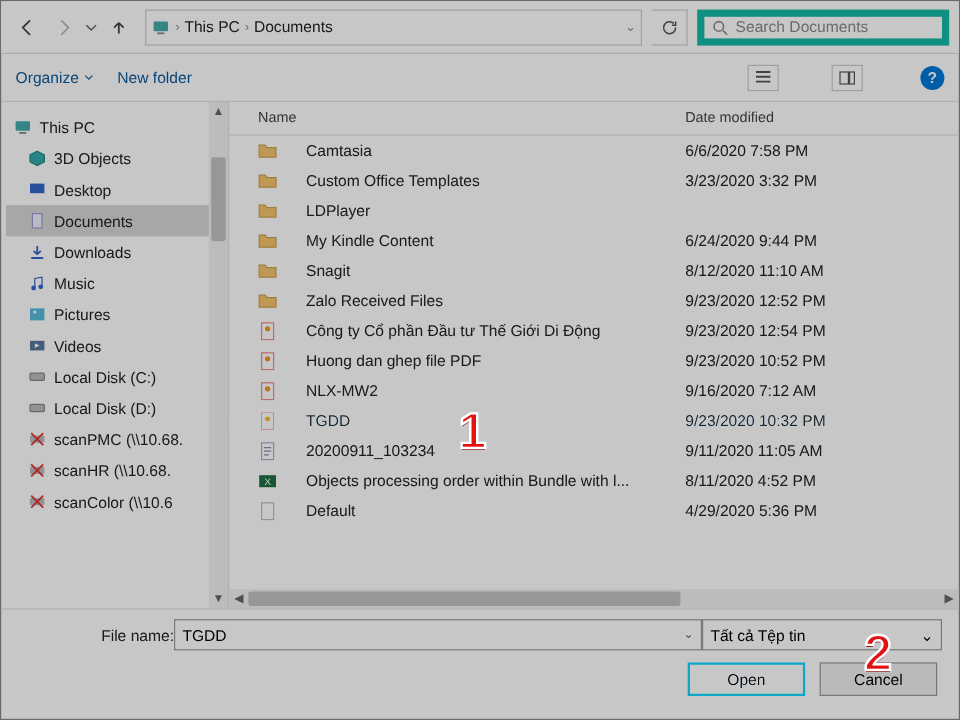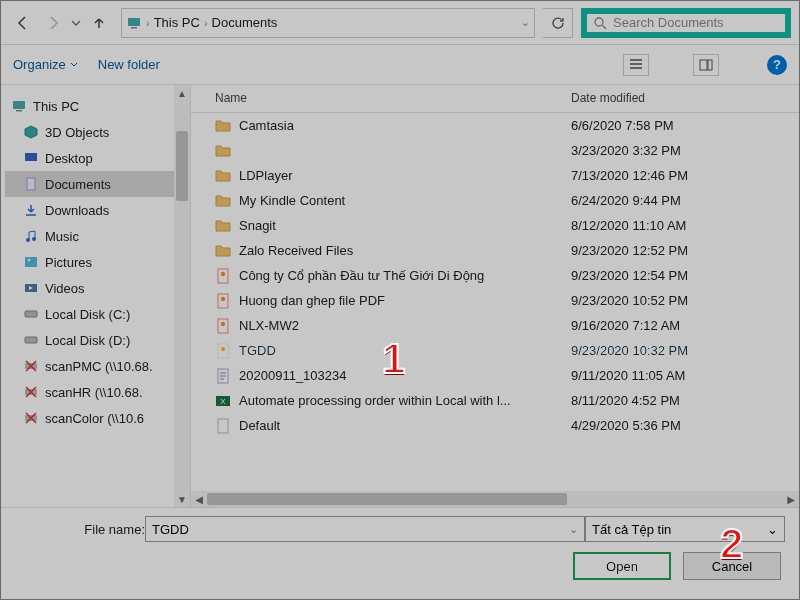--- a/index.html
+++ b/index.html
@@ -55,21 +55,21 @@
   .vscroll .track{flex:1;position:relative}
   .vscroll .thumb{position:absolute;left:2px;right:2px;top:0;height:70px;background:#c2c2c2;border-radius:2px}
   
   .listwrap { flex:1; display:flex; flex-direction:column; position:relative; overflow:hidden;}
   .cols { display:flex; height:28px; border-bottom:1px solid #e2e2e2; font-size:12px; color:#444;}
   .col-name{ width:370px; padding:6px 10px 0 24px;}
   .col-date{ width:180px; padding:6px 10px 0;}
   .col-x{ flex:1; padding:6px 4px 0;}
   .rows{ flex:1; overflow:hidden;}
   .row{ display:flex; height:25px; align-items:center; font-size:13px; color:#222;}
-  .row .rn{ width:370px; padding:0 10px 0 24px; display:flex; align-items:center; gap:8px;
+  .row .rn{ width:370px; padding:0 10px 0 24px; display:flex; align-items:center; gap:24px;
             white-space:nowrap; overflow:hidden; text-overflow:ellipsis;}
   .row .rd{ width:180px; padding:0 10px;}
   .row .rx{ flex:1; padding:0 4px;}
   .row.sel .rn, .row.sel .rd, .row.sel .rx { background:#cde8ff; }
   .fico{ width:16px; height:16px; flex:none;}
   .hscroll{height:16px;background:#f1f1f1;display:flex;}
   .hscroll .arr{width:16px;display:flex;align-items:center;justify-content:center;color:#666;font-size:10px}
   .hscroll .track{flex:1;position:relative}
   .hscroll .thumb{position:absolute;top:2px;bottom:2px;left:0;width:360px;background:#c2c2c2;border-radius:2px}
   
@@ -78,21 +78,21 @@
   .frow1{ display:flex; align-items:center; gap:0;}
   .frow1 label{ width:130px; text-align:right; color:#222;}
   .fname{ flex:1; height:26px; border:1px solid #9a9a9a; padding:0 6px; display:flex;
           align-items:center; justify-content:space-between; background:#fff;}
   .fname .dd{ color:#666; font-size:10px;}
   .ftype{ width:200px; height:26px; border:1px solid #9a9a9a; padding:0 6px; display:flex;
           align-items:center; justify-content:space-between; background:#fff;}
   .frow2{ display:flex; justify-content:flex-end; gap:12px; padding-right:4px;}
   .btn{ width:98px; height:28px; border:1px solid #9a9a9a; background:#efefef;
         display:flex; align-items:center; justify-content:center;}
-  .btn.primary{ border:2px solid #15803d; background:#e8f0ff; }
+  .btn.primary{ border:2px solid #0ea5e9; background:#e8f0ff; }
   
   .anno { position:absolute; font-family:Arial,sans-serif; font-size:42px; font-weight:900;
           color:#e21212; -webkit-text-stroke:2px #fff; text-shadow:0 2px 0 #800;}
   .a1{ left:382px; top:335px; }
   .a2{ left:720px; top:520px; }
   
   .pop { filter: brightness(1.28); }
   
   svg{display:block}
 </style>
@@ -321,34 +321,34 @@
             <div class="rd">6/6/2020 7:58 PM</div>
             <div class="rx"></div>
           </div>
           <div class="row">
             <div class="rn">
               <span class="fico">
                 <svg width="16" height="16" viewBox="0 0 16 16">
                   <path d="M1 3h5l1.5 2H15v8H1z" fill="#f5c36a" stroke="#caa24f"></path>
                 </svg>
               </span>
+              <span>Custom Office Templates</span>
             </div>
             <div class="rd">3/23/2020 3:32 PM</div>
             <div class="rx"></div>
           </div>
           <div class="row">
             <div class="rn">
               <span class="fico">
                 <svg width="16" height="16" viewBox="0 0 16 16">
                   <path d="M1 3h5l1.5 2H15v8H1z" fill="#f5c36a" stroke="#caa24f"></path>
                 </svg>
               </span>
               <span>LDPlayer</span>
             </div>
-            <div class="rd">7/13/2020 12:46 PM</div>
             <div class="rx"></div>
           </div>
           <div class="row">
             <div class="rn">
               <span class="fico">
                 <svg width="16" height="16" viewBox="0 0 16 16">
                   <path d="M1 3h5l1.5 2H15v8H1z" fill="#f5c36a" stroke="#caa24f"></path>
                 </svg>
               </span>
               <span>My Kindle Content</span>
@@ -446,21 +446,21 @@
             <div class="rx"></div>
           </div>
           <div class="row">
             <div class="rn">
               <span class="fico">
                 <svg width="16" height="16" viewBox="0 0 16 16">
                   <rect x="1" y="3" width="14" height="10" fill="#1d6f42"></rect>
                   <text x="8" y="11" font-size="8" fill="#fff" text-anchor="middle">X</text>
                 </svg>
               </span>
-              <span>Automate processing order within Local with l...</span>
+              <span>Objects processing order within Bundle with l...</span>
             </div>
             <div class="rd">8/11/2020 4:52 PM</div>
             <div class="rx"></div>
           </div>
           <div class="row">
             <div class="rn">
               <span class="fico">
                 <svg width="16" height="16" viewBox="0 0 16 16">
                   <rect x="3" y="1" width="10" height="14" fill="#fff" stroke="#bbb"></rect>
                 </svg>

